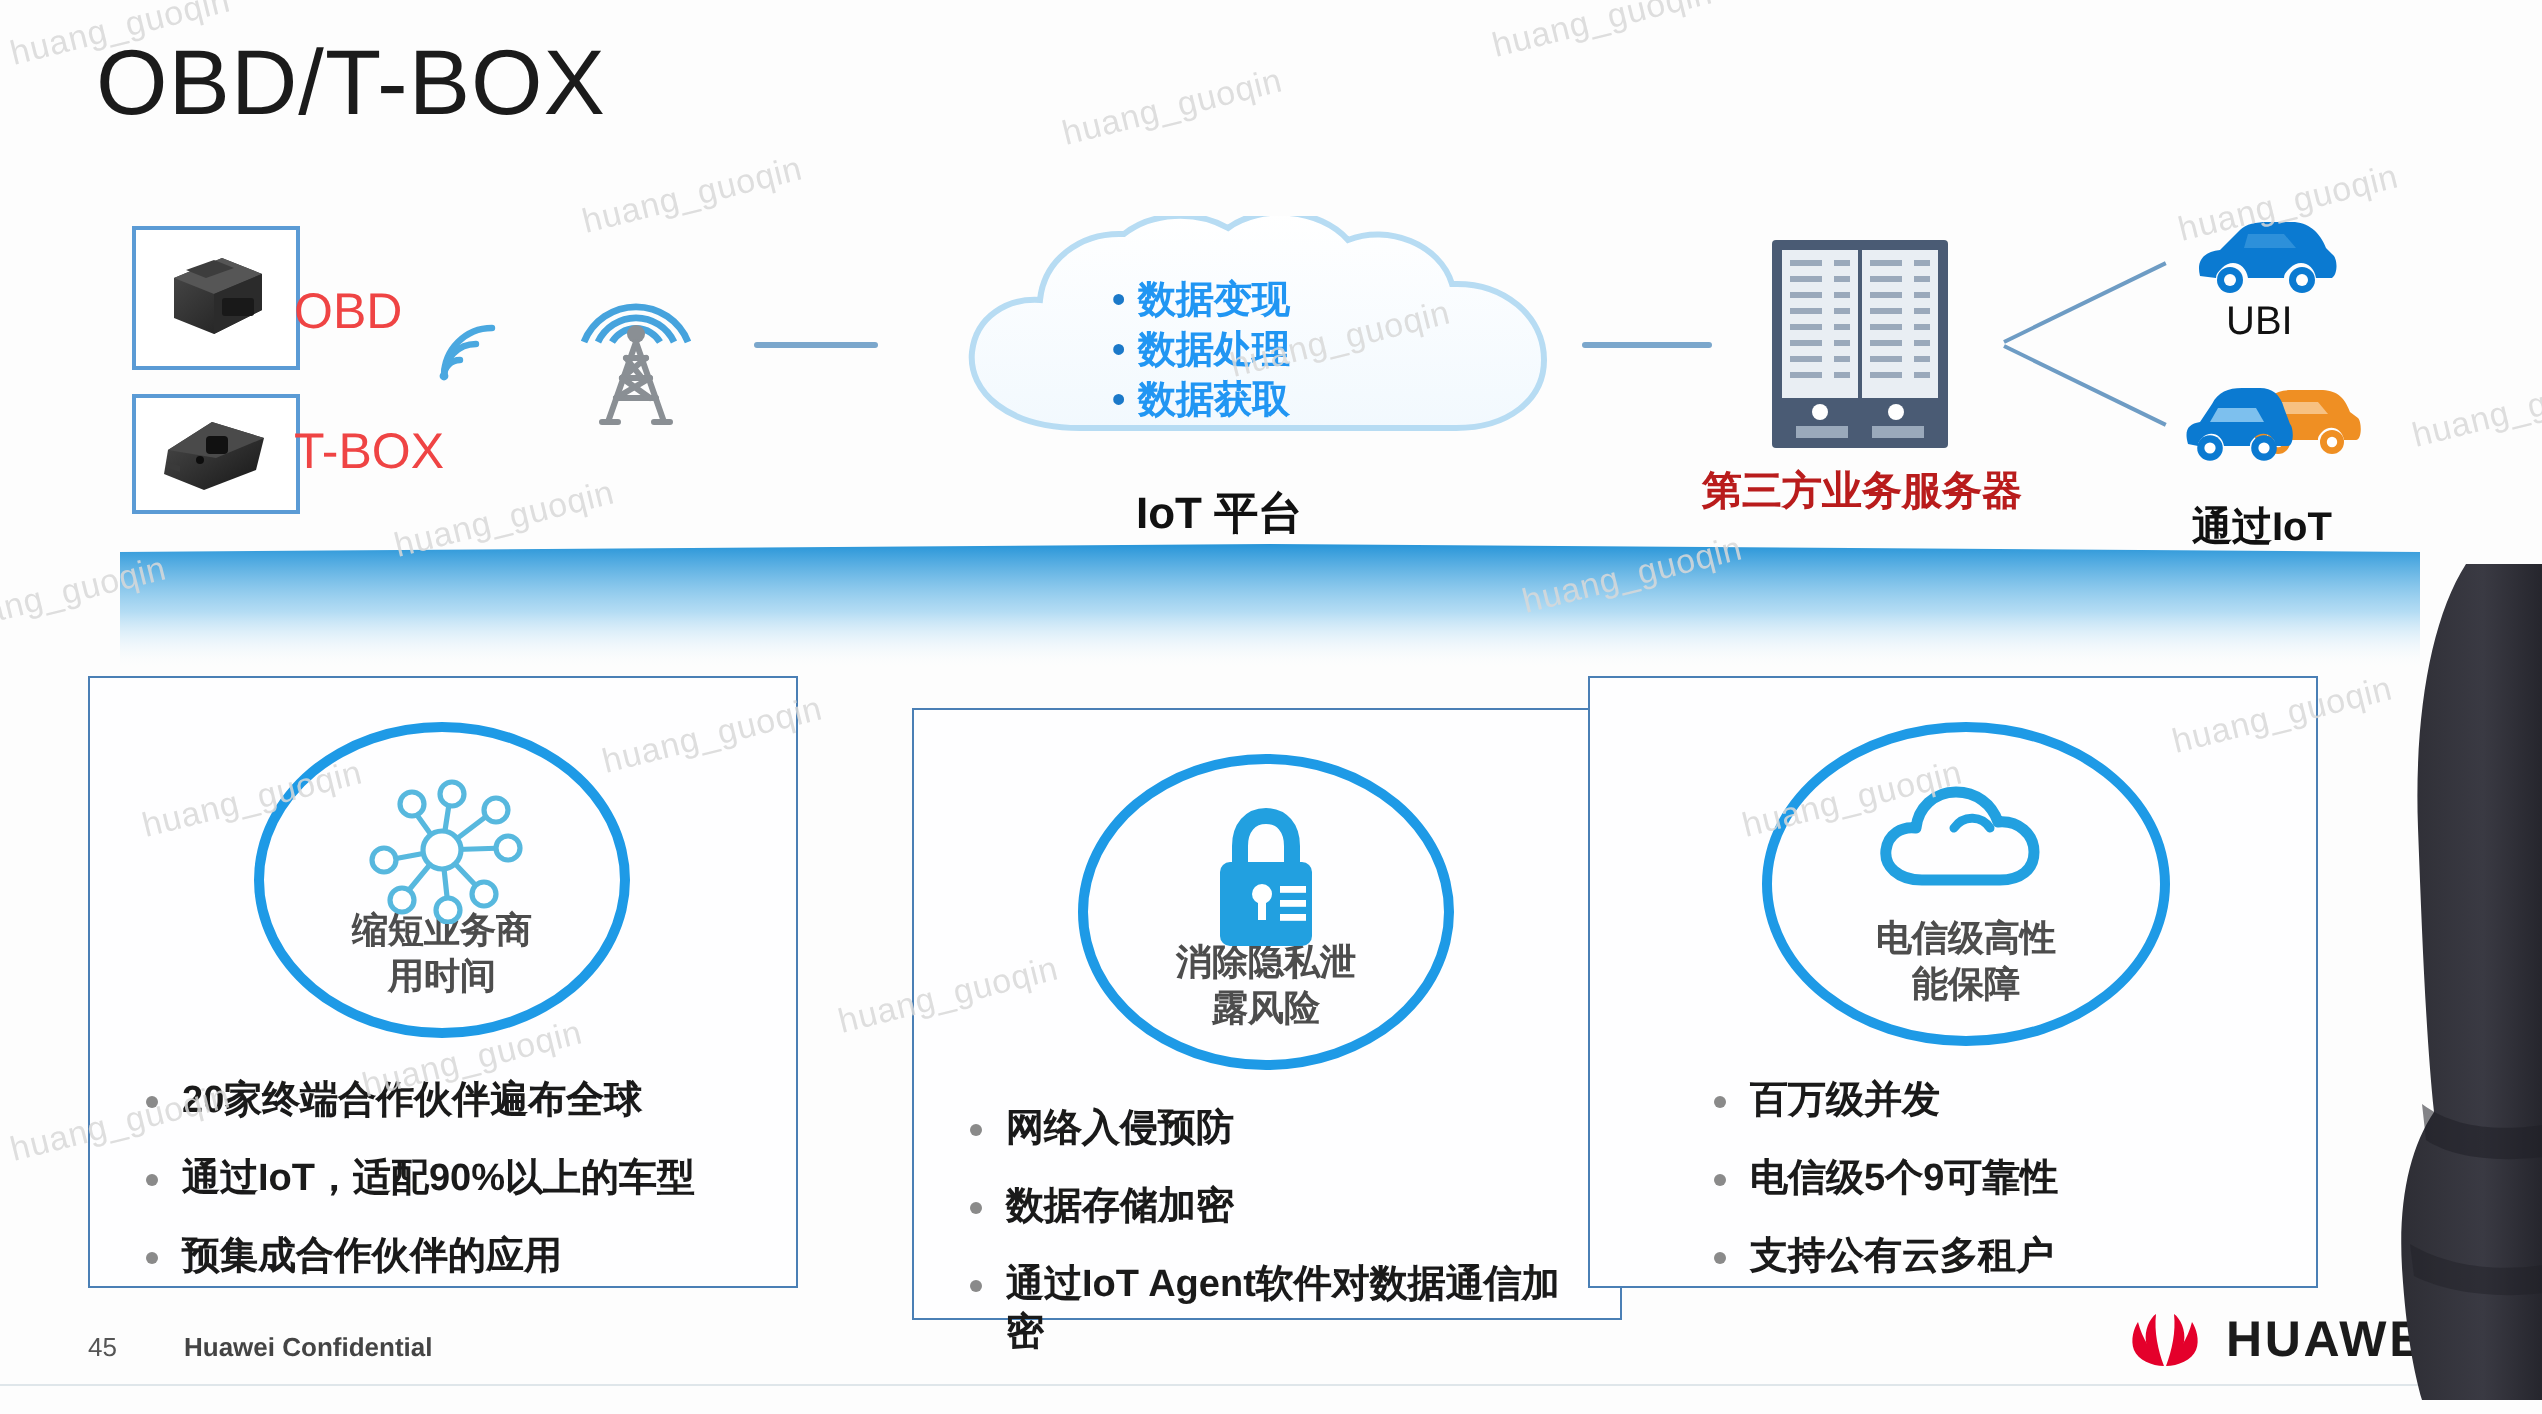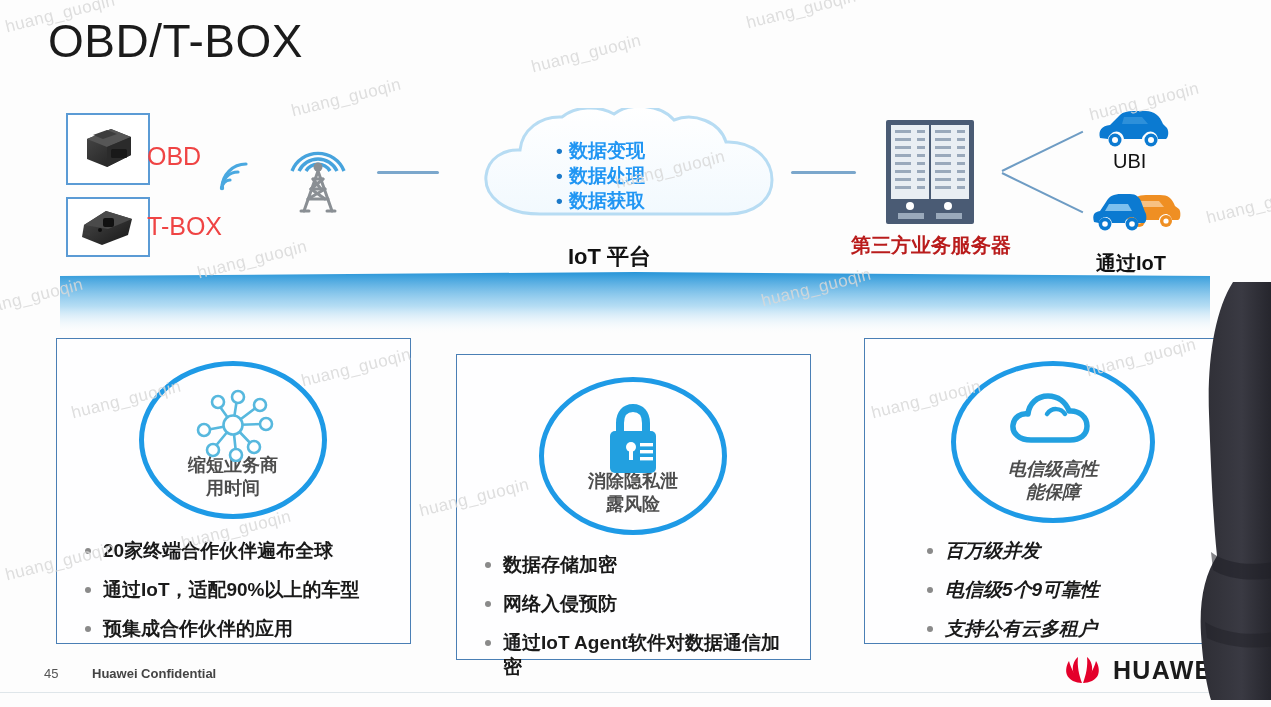--- a/index.html
+++ b/index.html
@@ -60,23 +60,23 @@
   #fleet-label{left:1096px;top:250px;font-size:20px;font-weight:600;color:#111;}
 
   
   #funnel{position:absolute;left:60px;top:272px;width:1150px;height:62px;z-index:8;}
 
   
   .panel{
     position:absolute;top:338px;height:304px;border:1.6px solid #4a7fb5;
     background:#fefeff;z-index:12;
   }
-  #panel0{left:56px;width:353px;}
+  #panel0{left:44px;width:353px;}
   #panel1{left:456px;width:353px;margin-top:16px;}
-  #panel2{left:864px;width:363px;font-style:italic;}
+  #panel2{left:794px;width:363px;}
 
   .circle{
     position:absolute;border:5px solid #1e9ae6;border-radius:50%;
     display:flex;flex-direction:column;align-items:center;justify-content:flex-end;
   }
   .circ-text{
     text-align:center;font-size:18px;line-height:23px;color:#4d4d4d;
     font-weight:600;padding-bottom:14px;
   }
   .circ-icon{position:absolute;left:50%;transform:translateX(-50%);}
@@ -350,25 +350,25 @@
           </g>
       </svg>
       <div class="circ-text">
         <div>消除隐私泄</div>
         <div>露风险</div>
       </div>
     </div>
     <div class="bullets" style="top:198px;">
       <div class="bl">
           <span class="dot"></span>
+          <span>网络入侵预防</span>
+        </div>
+      <div class="bl">
+          <span class="dot"></span>
           <span>数据存储加密</span>
-        </div>
-      <div class="bl">
-          <span class="dot"></span>
-          <span>网络入侵预防</span>
         </div>
       <div class="bl">
           <span class="dot"></span>
           <span>通过IoT Agent软件对数据通信加密</span>
         </div>
     </div>
   </div>
 
   <div class="panel" id="panel2">
     <div class="circle" style="left:86px;top:22px;width:194px;height:152px;">

